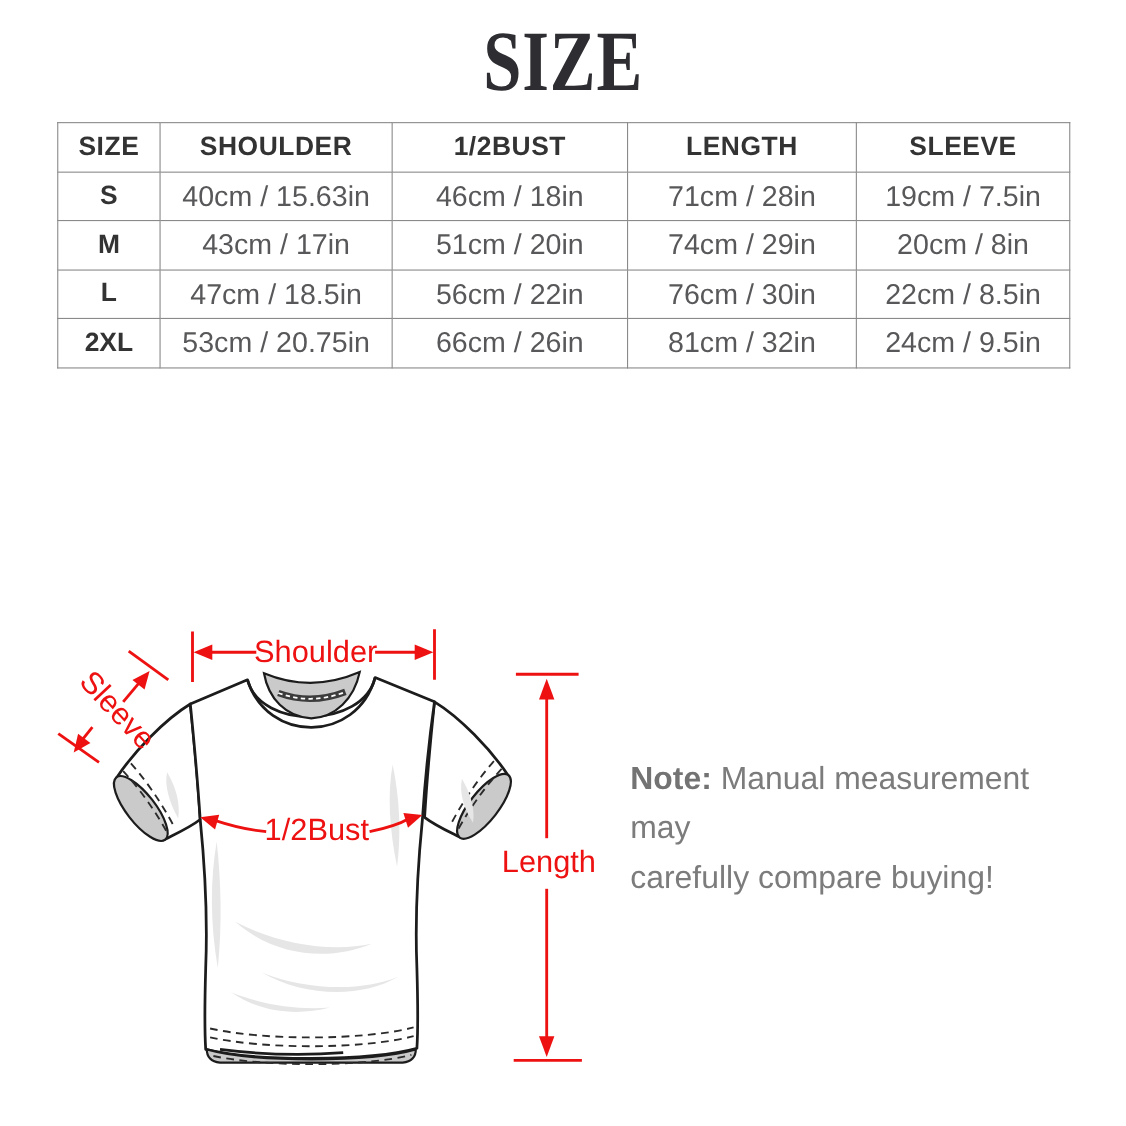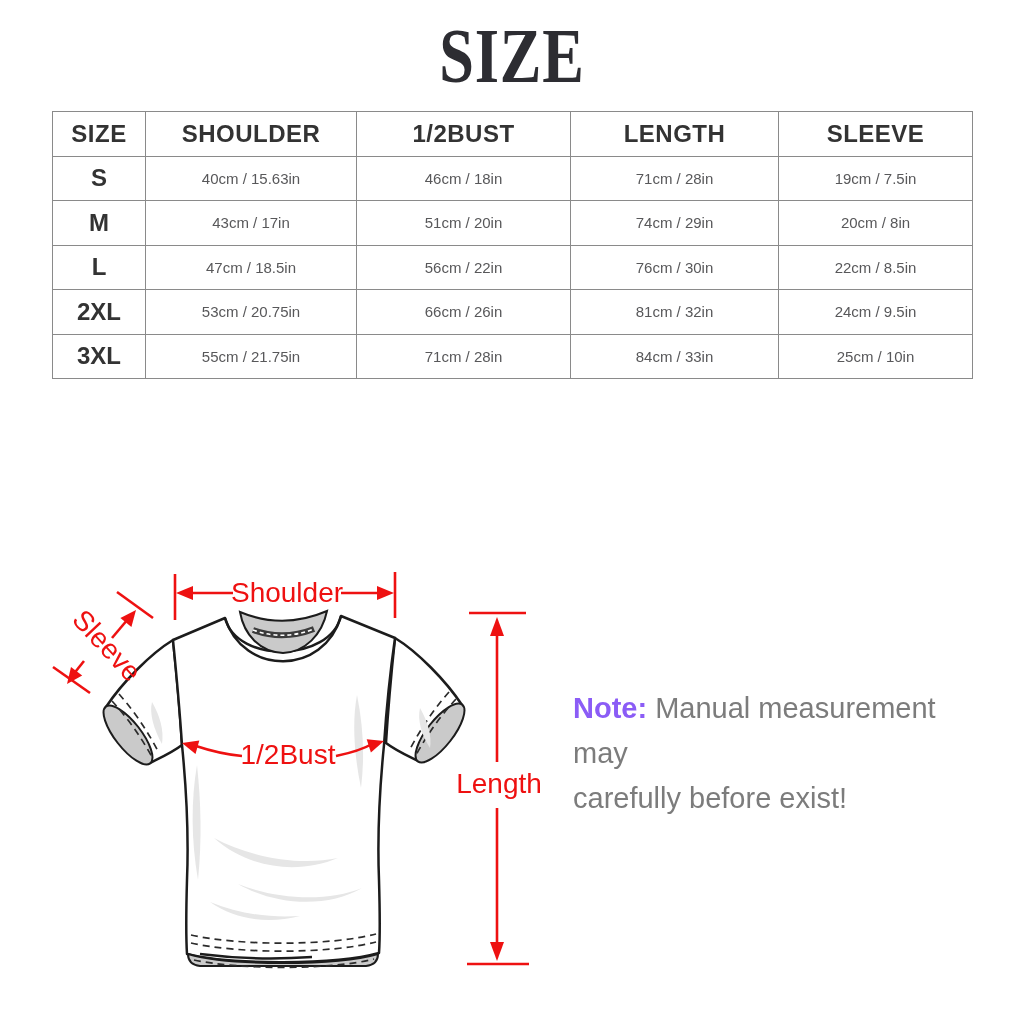--- a/index.html
+++ b/index.html
@@ -20,38 +20,38 @@
     border-collapse:collapse;table-layout:fixed;
   }
   .size-table th,.size-table td{
     border:1.5px solid var(--table_border,#8a8a8a);
     text-align:center;vertical-align:middle;height:43.5px;padding:0;
   }
   .size-table th{
     font-size:24px;font-weight:bold;color:var(--header_text,#333);letter-spacing:.5px;
   }
   .size-table td.c-size{font-size:24px;font-weight:bold;color:var(--header_text,#333);}
-  .size-table td.c-val{font-size:15px;color:var(--value_text,#58585a);}
+  .size-table td.c-val{font-size:26px;color:var(--value_text,#58585a);}
   
   svg.diagram{position:absolute;left:0;top:540px;}
   .ink{fill:#ffffff;stroke:var(--ink,#1c1c1c);stroke-width:2.5;stroke-linejoin:round;}
   .gray{fill:var(--shade,#cacaca);stroke:var(--ink,#1c1c1c);stroke-width:2;}
   .shadow{fill:#e6e6e6;stroke:none;}
   .stitch{fill:none;stroke:#2b2b2b;stroke-width:1.7;stroke-dasharray:7 5;}
   .ribbon{fill:none;stroke:#3c3c3c;stroke-width:6;}
   .ribbon-dash{fill:none;stroke:#ffffff;stroke-width:1.6;stroke-dasharray:4 3;}
   .rline{fill:none;stroke:var(--accent,#ee1111);stroke-width:2.6;}
   .rhead{fill:var(--accent,#ee1111);stroke:none;}
   .rtext{fill:var(--accent,#ee1111);font-family:"Liberation Sans",sans-serif;font-size:28px;}
   
   .note{
     position:absolute;left:573px;top:686px;width:420px;
     font-size:29px;line-height:45px;color:var(--note_text,#7c7c7c);
   }
-  .note b{color:#8b5cf6;}
+  .note b{color:#737373;}
 </style>
 </head>
 <body>
 
 <div class="page-title">SIZE</div>
 
 <table class="size-table">
   <colgroup>
     <col style="width:93px">
       <col style="width:211px">
@@ -89,27 +89,20 @@
         <td class="c-val">56cm / 22in</td>
         <td class="c-val">76cm / 30in</td>
         <td class="c-val">22cm / 8.5in</td>
       </tr>
       <tr>
         <td class="c-size">2XL</td>
         <td class="c-val">53cm / 20.75in</td>
         <td class="c-val">66cm / 26in</td>
         <td class="c-val">81cm / 32in</td>
         <td class="c-val">24cm / 9.5in</td>
-      </tr>
-      <tr>
-        <td class="c-size">3XL</td>
-        <td class="c-val">55cm / 21.75in</td>
-        <td class="c-val">71cm / 28in</td>
-        <td class="c-val">84cm / 33in</td>
-        <td class="c-val">25cm / 10in</td>
       </tr>
     </tbody>
 </table>
 
 <svg class="diagram" width="1024" height="484" viewBox="0 0 1024 484">
 
   <g>
     <path class="ink" d="M173,100 C150,114 122,143 106,167 L150,223 C162,217 173,212 182,205 C180,172 177,138 173,100 Z"></path>
     <ellipse class="gray" cx="128" cy="195" rx="36" ry="13" transform="rotate(52 128 195)"></ellipse>
     <path class="stitch" d="M112,161 Q135,186 152,217"></path>
@@ -185,14 +178,14 @@
     <line class="rline" x1="497" y1="94" x2="497" y2="222"></line>
     <text class="rtext" x="499" y="253" text-anchor="middle">Length</text>
     <line class="rline" x1="497" y1="268" x2="497" y2="403"></line>
     <polygon class="rhead" points="497,421 490,402 504,402"></polygon>
     <line class="rline" x1="467" y1="424" x2="529" y2="424"></line>
   </g>
 </svg>
 
 <div class="note">
   <div><b>Note:</b><span> Manual measurement may</span></div>
-  <div>carefully before exist!</div>
+  <div>carefully compare buying!</div>
 </div>
 
 </body></html>

